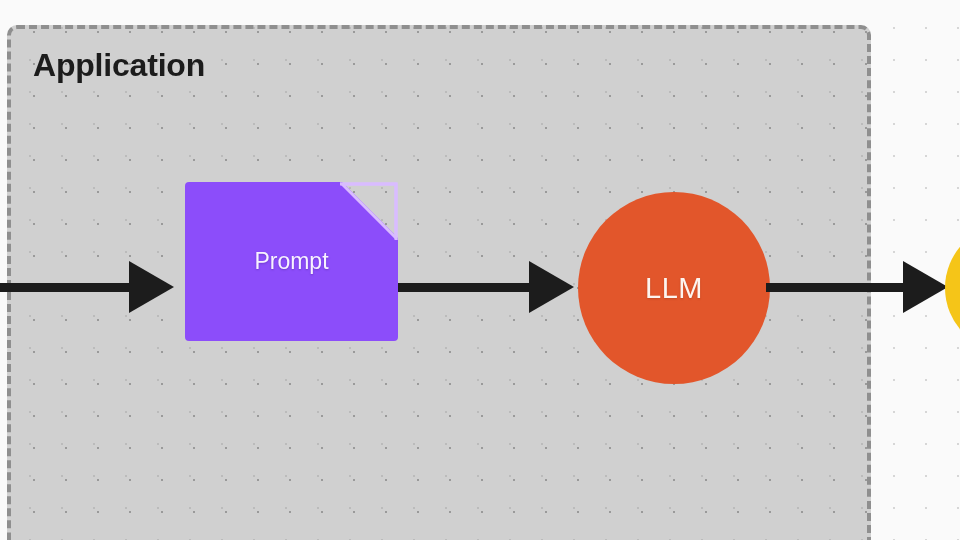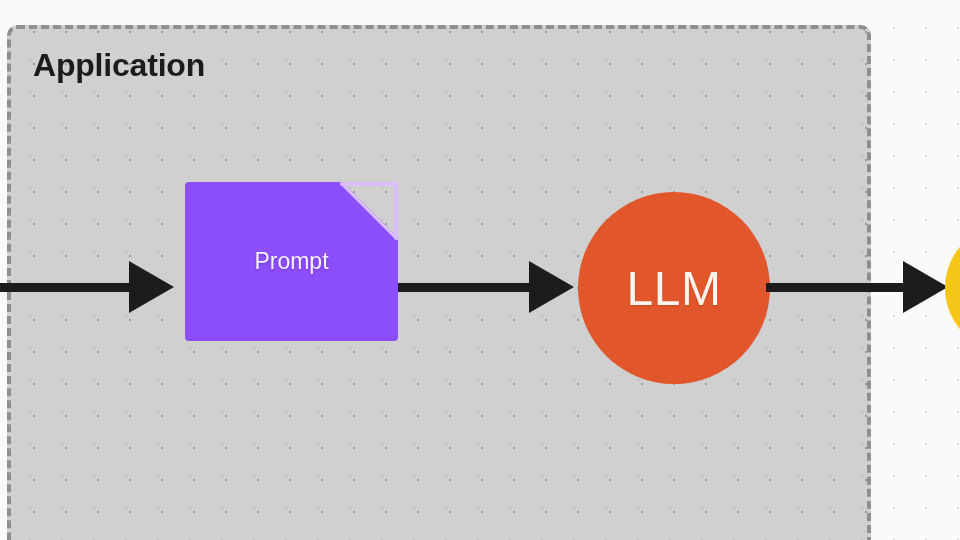--- a/index.html
+++ b/index.html
@@ -115,21 +115,21 @@
     width: 192px;
     height: 192px;
     border-radius: 50%;
     background: #e2562b;
     display: flex;
     align-items: center;
     justify-content: center;
   }
   #llm-node .circle-label {
     color: #fdf4ef;
-    font-size: 48px;
+    font-size: 29px;
     letter-spacing: 0.5px;
     text-shadow: 0 1px 2px rgba(120,40,10,0.3);
   }
 
   
   #output-node {
     position: absolute;
     left: 945px;
     top: 224px;
     width: 128px;

